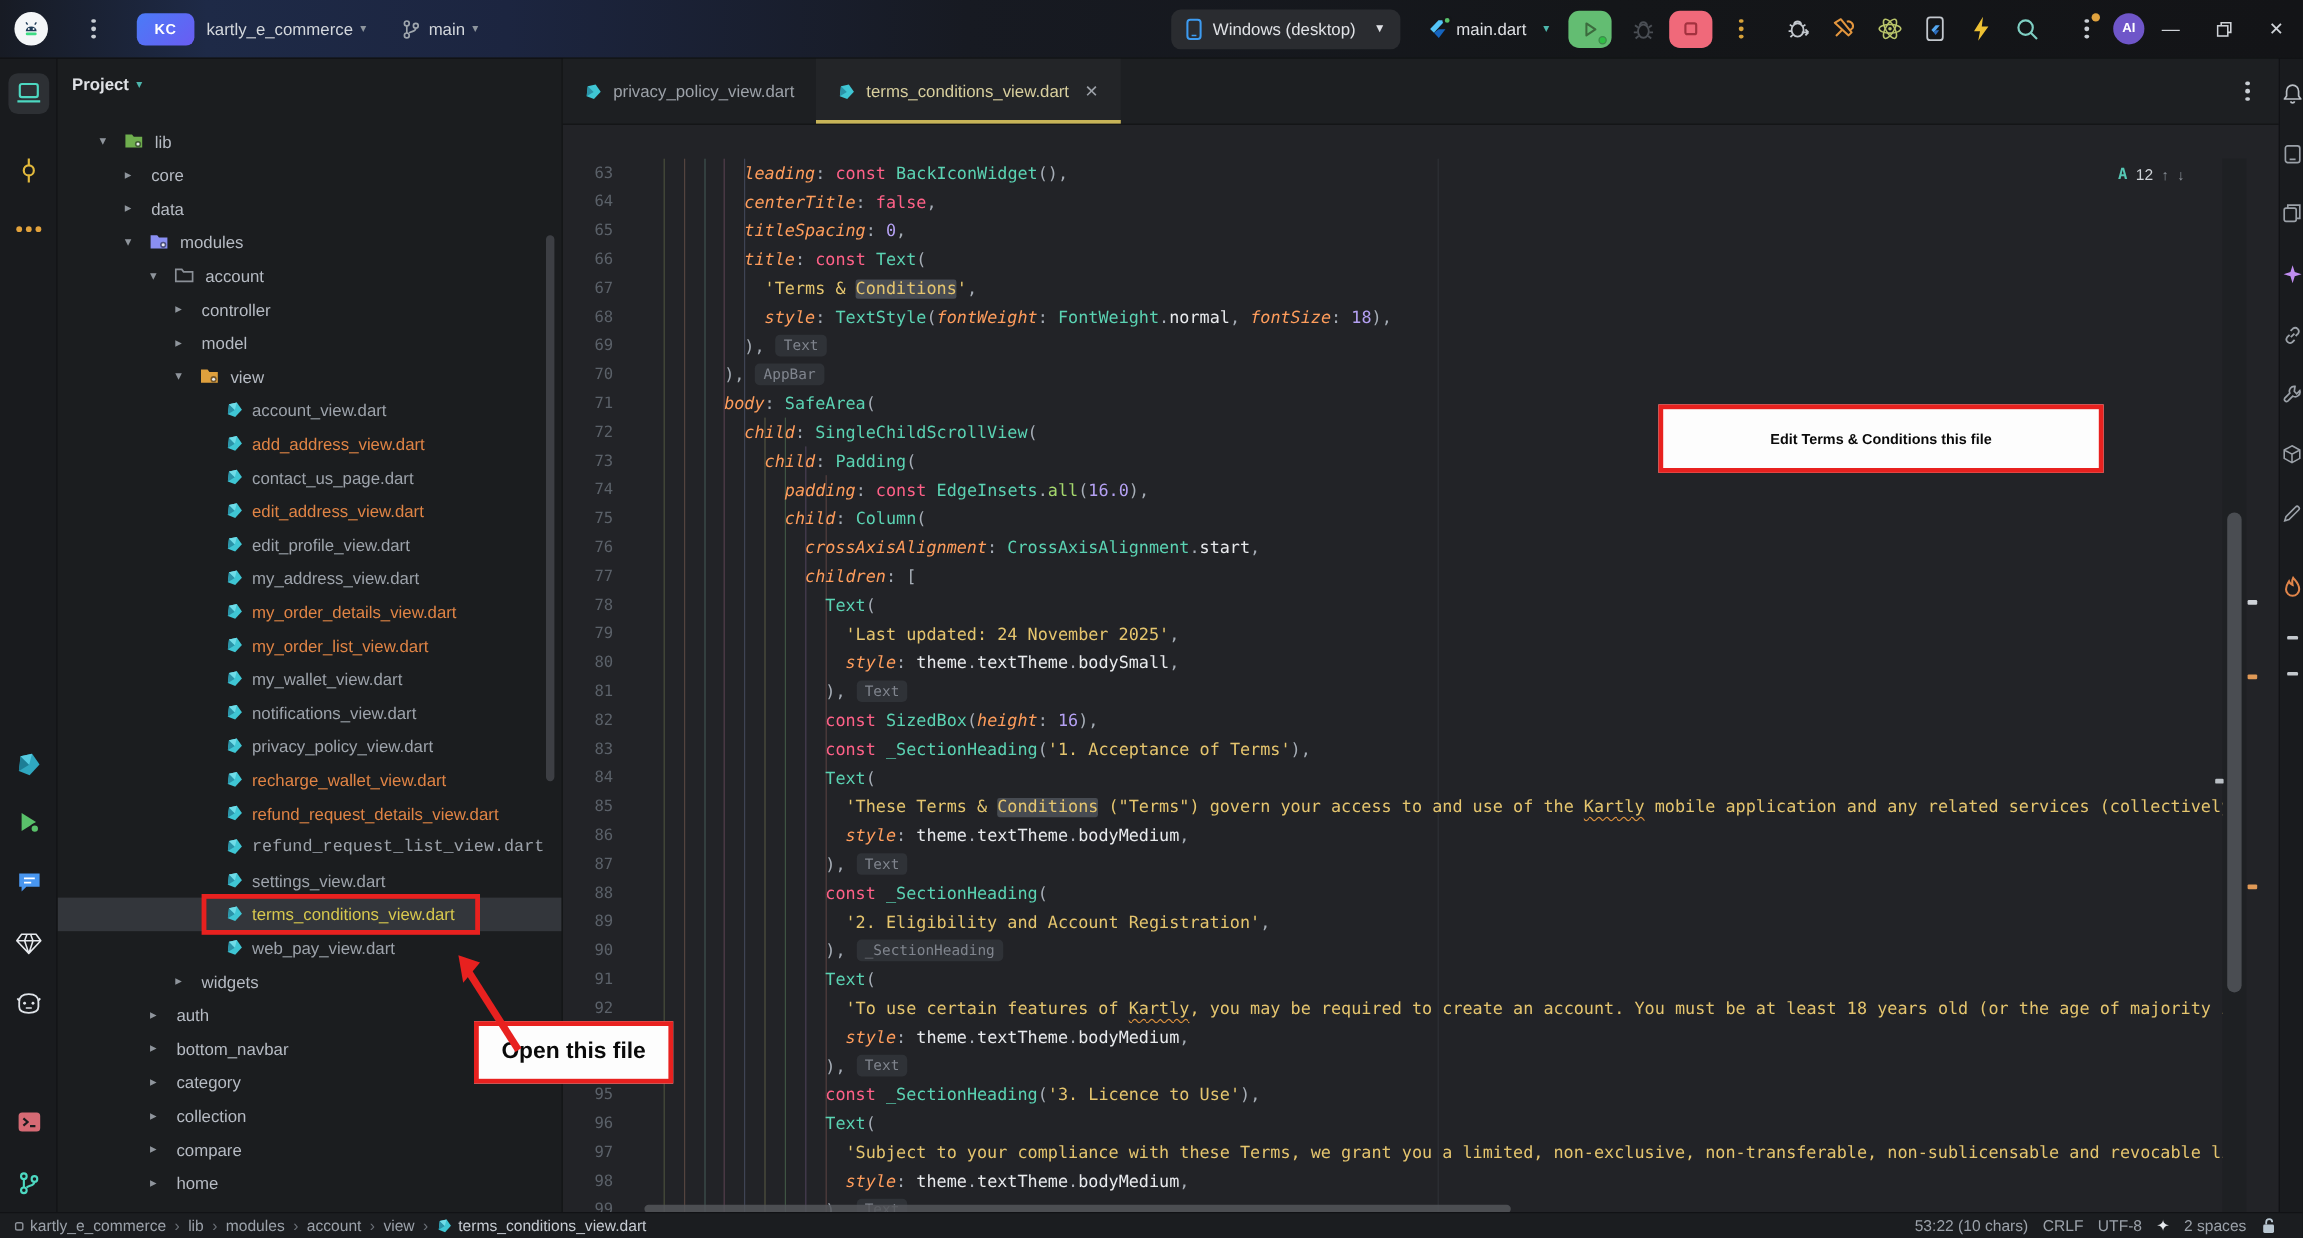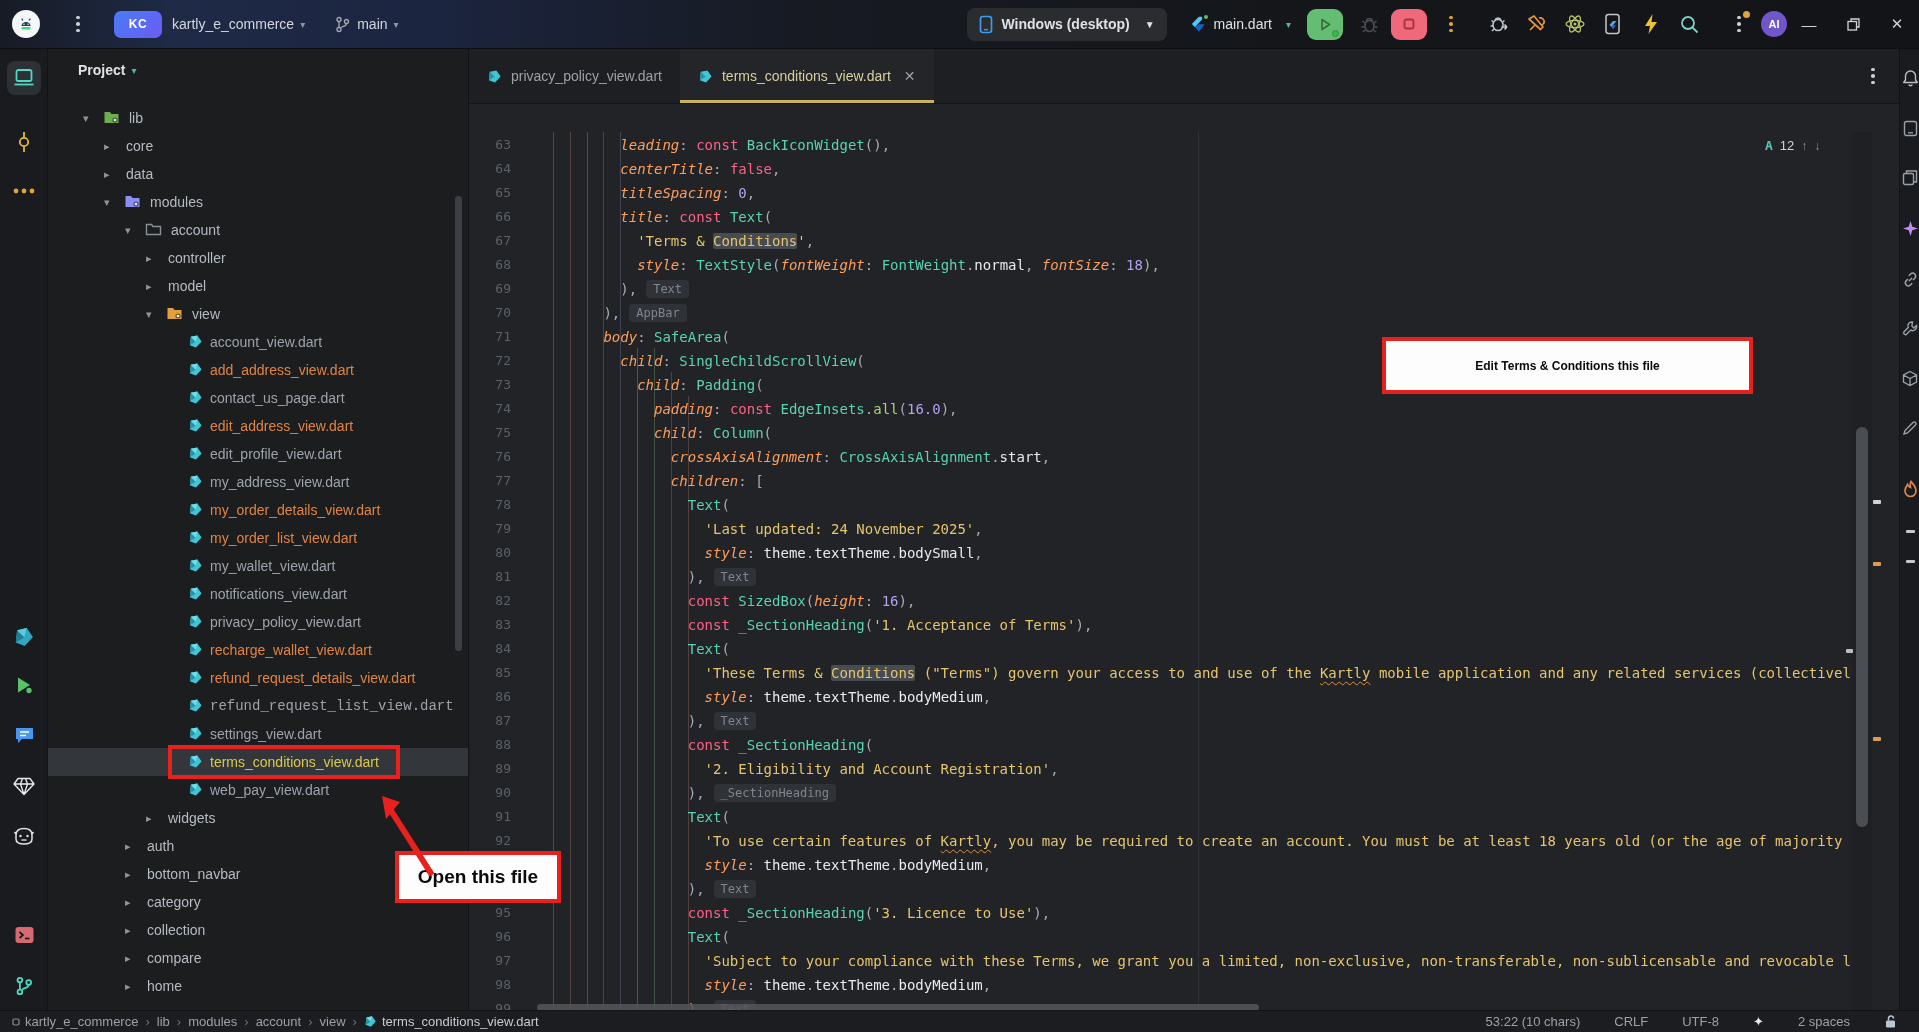--- a/index.html
+++ b/index.html
@@ -16,21 +16,21 @@
   .kebab i { width:3.5px; height:3.5px; border-radius:50%; background:#c9ced4; }
   .kebab.yellow i { background:#d9a33a; }
   .kc-badge { width:48px; height:27px; border-radius:7px; margin-left:28px;
     background:linear-gradient(135deg,#4a7bf7 0%, #6a5cf2 100%); color:#fff; font-weight:bold; font-size:12px;
     display:flex; align-items:center; justify-content:center; letter-spacing:.5px; }
   .proj-name { color:#d3d7dc; font-size:14px; margin-left:10px; }
   .chev { color:#8e959d; font-size:10px; margin-left:6px; }
   .chev.teal { color:#4db6ac; }
   .branch-wrap { display:flex; align-items:center; margin-left:30px;text-align:center; }
   .branch-label { color:#d3d7dc; font-size:14px; margin-left:7px; }
-  .device-pill { margin-left:auto; height:33px; background:#2a2c30; border-radius:8px; display:flex; align-items:center; padding:16px 12px; gap:9px;font-weight:bold; }
+  .device-pill { margin-left:auto; height:33px; background:#2a2c30; border-radius:8px; display:flex; align-items:center; padding:16px 12px; gap:9px; }
   .device-label { color:#dfe1e5; font-size:14px; }
   .runcfg { display:flex; align-items:center; margin-left:22px; gap:8px; position:relative; }
   .runcfg-label { color:#dfe1e5; font-size:14px; }
   .greendot { position:absolute; left:13px; top:-3px; width:8px; height:8px; border-radius:50%; background:#59c16a; border:2px solid #141619; }
   .btn-run { width:36px; height:31px; border-radius:9px; background:#63bd72; margin-left:16px; display:flex; align-items:center; justify-content:center; position:relative; }
   .btn-stop { width:36px; height:31px; border-radius:9px; background:#f0697a; margin-left:10px; display:flex; align-items:center; justify-content:center; }
   .tb-icon { margin-left:14px; display:flex; align-items:center; justify-content:center; width:24px; height:24px; }
   .ai-avatar { width:26px; height:26px; border-radius:50%; background:#6f56c9; color:#fff; font-size:11px; font-weight:bold; display:flex; align-items:center; justify-content:center; margin-left:14px; }
   .win-btn { width:44px; height:49px; display:flex; align-items:center; justify-content:center; color:#cfd3d8; font-size:15px; }
   .win-btn:first-of-type { margin-left:12px; }
@@ -39,21 +39,21 @@
   .content { position:absolute; left:0; top:49px; width:1919px; height:961px; }
   .stripe { position:absolute; left:0; top:0; width:48px; height:961px; background:#191b1e; border-right:1px solid #111215; }
   .stripe .sticon { position:absolute; left:7px; width:34px; height:34px; display:flex; align-items:center; justify-content:center; border-radius:8px; }
   .sticon.selected { background:#2d3034; }
   .rstripe { position:absolute; left:1899px; top:0; width:20px; height:961px; background:#191b1e; border-left:1px solid #111215; }
   .rstripe .sticon { position:absolute; left:-1px; width:22px; height:22px; display:flex; align-items:center; justify-content:center; }
 
   
   .panel { position:absolute; left:48px; top:0; width:421px; height:961px; background:#1b1d1f; border-right:1px solid #111215; overflow:hidden; }
   .panel-header { position:absolute; left:0; top:0; width:100%; height:42px; display:flex; align-items:center; }
-  .panel-title { color:#dfe1e5; font-size:14px; font-weight:bold; margin-left:30px; }
+  .panel-title { color:#dfe1e5; font-size:14px; font-weight:bold; margin-left:12px; }
   #tree { position:absolute; left:0; top:55px; width:100%; }
   .tree-row { position:relative; height:28px; width:100%; }
   .tree-row .sel-bg { position:absolute; left:0; top:0; right:0; bottom:0; background:#33363b; }
   .tr-arrow { position:absolute; top:0; height:28px; line-height:28px; color:#8f959c; font-size:11px; }
   .tr-icon { position:absolute; top:6px; width:17px; height:16px; }
   .tr-label { position:absolute; top:0; height:28px; line-height:28px; font-size:14px; color:#b6bbc3; white-space:nowrap; }
   .tr-label.file { color:#9da3ab; }
   .tr-label.modified { color:#e08445; }
   .tr-label.selected { color:#d8c84e; }
   .panel-scroll { position:absolute; left:407px; top:147px; width:7px; height:455px; background:#46494e; border-radius:4px; opacity:.8; }
@@ -96,21 +96,21 @@
   .vscroll-thumb { position:absolute; left:1387px; top:295px; width:12px; height:400px; background:#4a4d52; border-radius:6px; }
   .stripe-mark { position:absolute; border-radius:1px; }
   .hscroll { position:absolute; left:68px; top:872px; width:722px; height:7px; background:#53565b; border-radius:4px; opacity:.85; }
 
   
   .statusbar { position:absolute; left:0; top:1010px; width:1919px; height:22px; background:#1b1d20; border-top:1px solid #111215; display:flex; align-items:center; font-size:13px; color:#9ba1a9; }
   #crumbs { display:flex; align-items:center; margin-left:12px; gap:7px; }
   #crumbs .crumb { color:#9ba1a9; white-space:nowrap; display:flex; align-items:center; gap:5px; }
   #crumbs .crumb.last { color:#c6cbd2; }
   #crumbs .sep { color:#6b7077; }
-  .sb-right { margin-left:auto; display:flex; align-items:center; gap:34px; margin-right:22px; }
+  .sb-right { margin-left:auto; display:flex; align-items:center; gap:12px; margin-right:22px; }
   .sb-item { color:#9ba1a9; white-space:nowrap; }
   .sb-star { color:#e6e9ed; font-size:13px; }
 
   
   .anno-box { position:absolute; background:#fdfdfd; border:4px solid #e8211f; display:flex; align-items:center; justify-content:center; color:#0a0a0a; font-weight:bold; z-index:50; }
   .anno-outline { position:absolute; border:4px solid #e8211f; z-index:50; }
   .anno-arrow { position:absolute; z-index:51; }
 </style>
 </head>
 <body>

